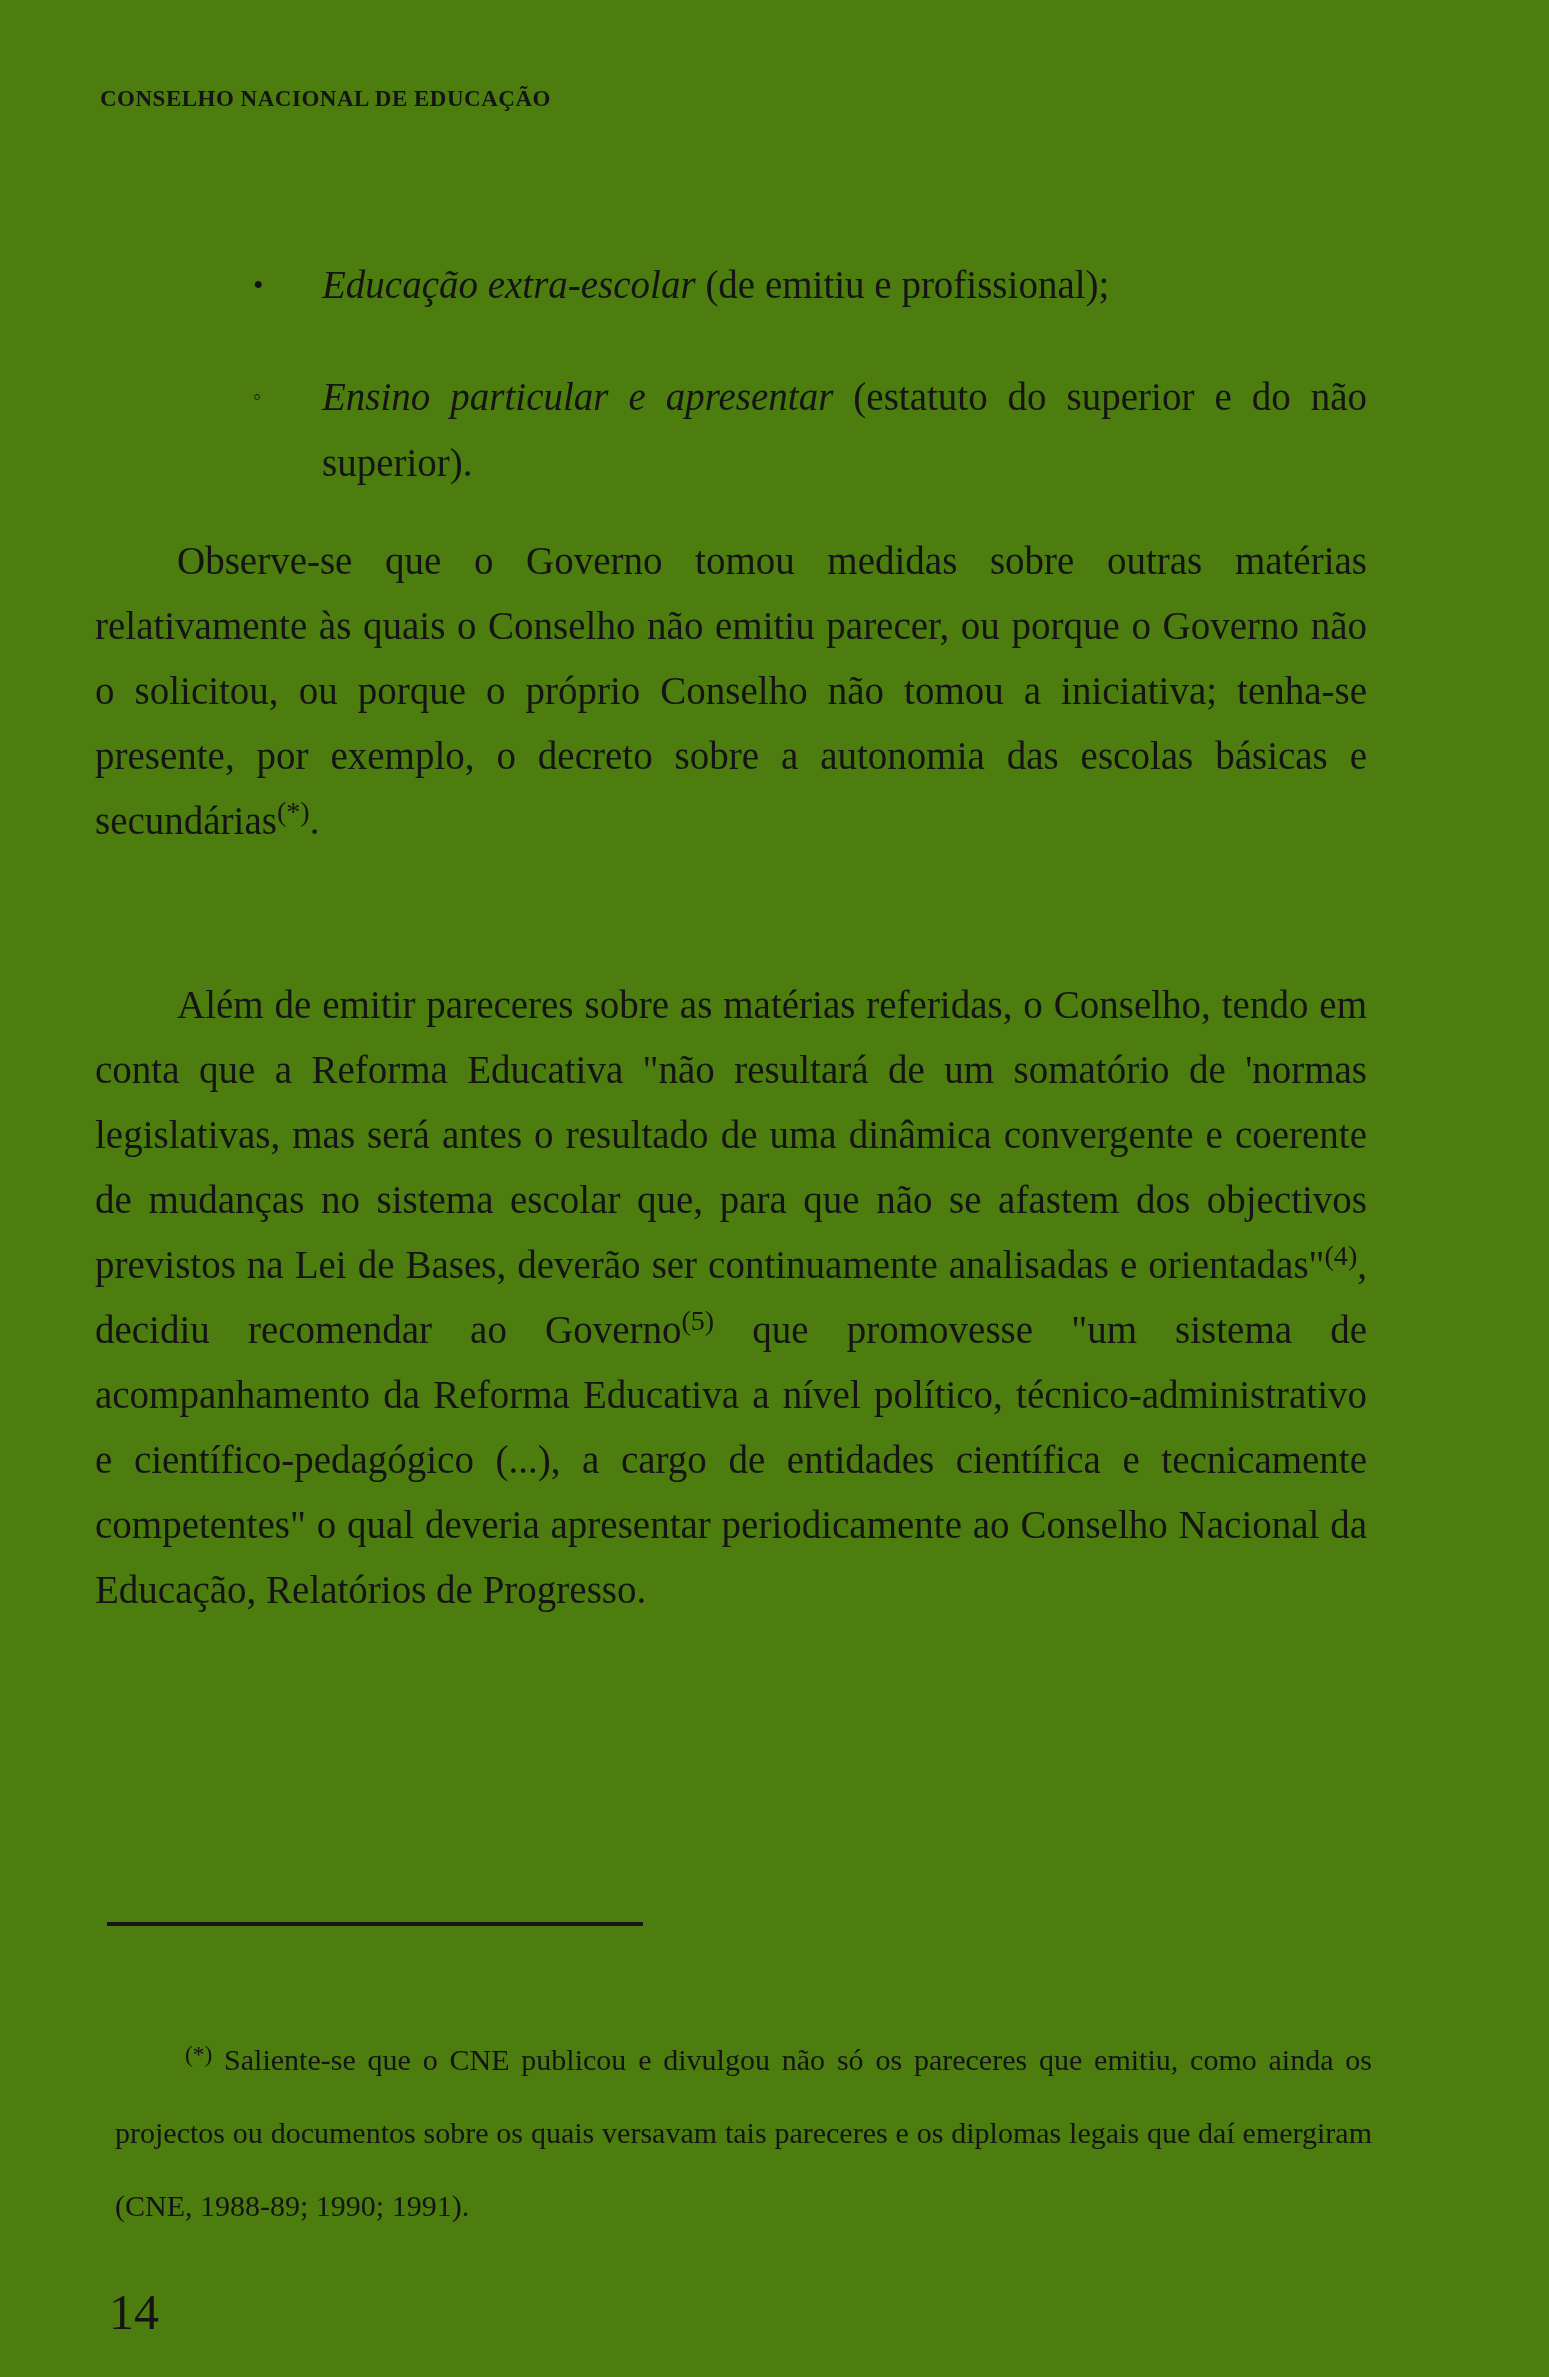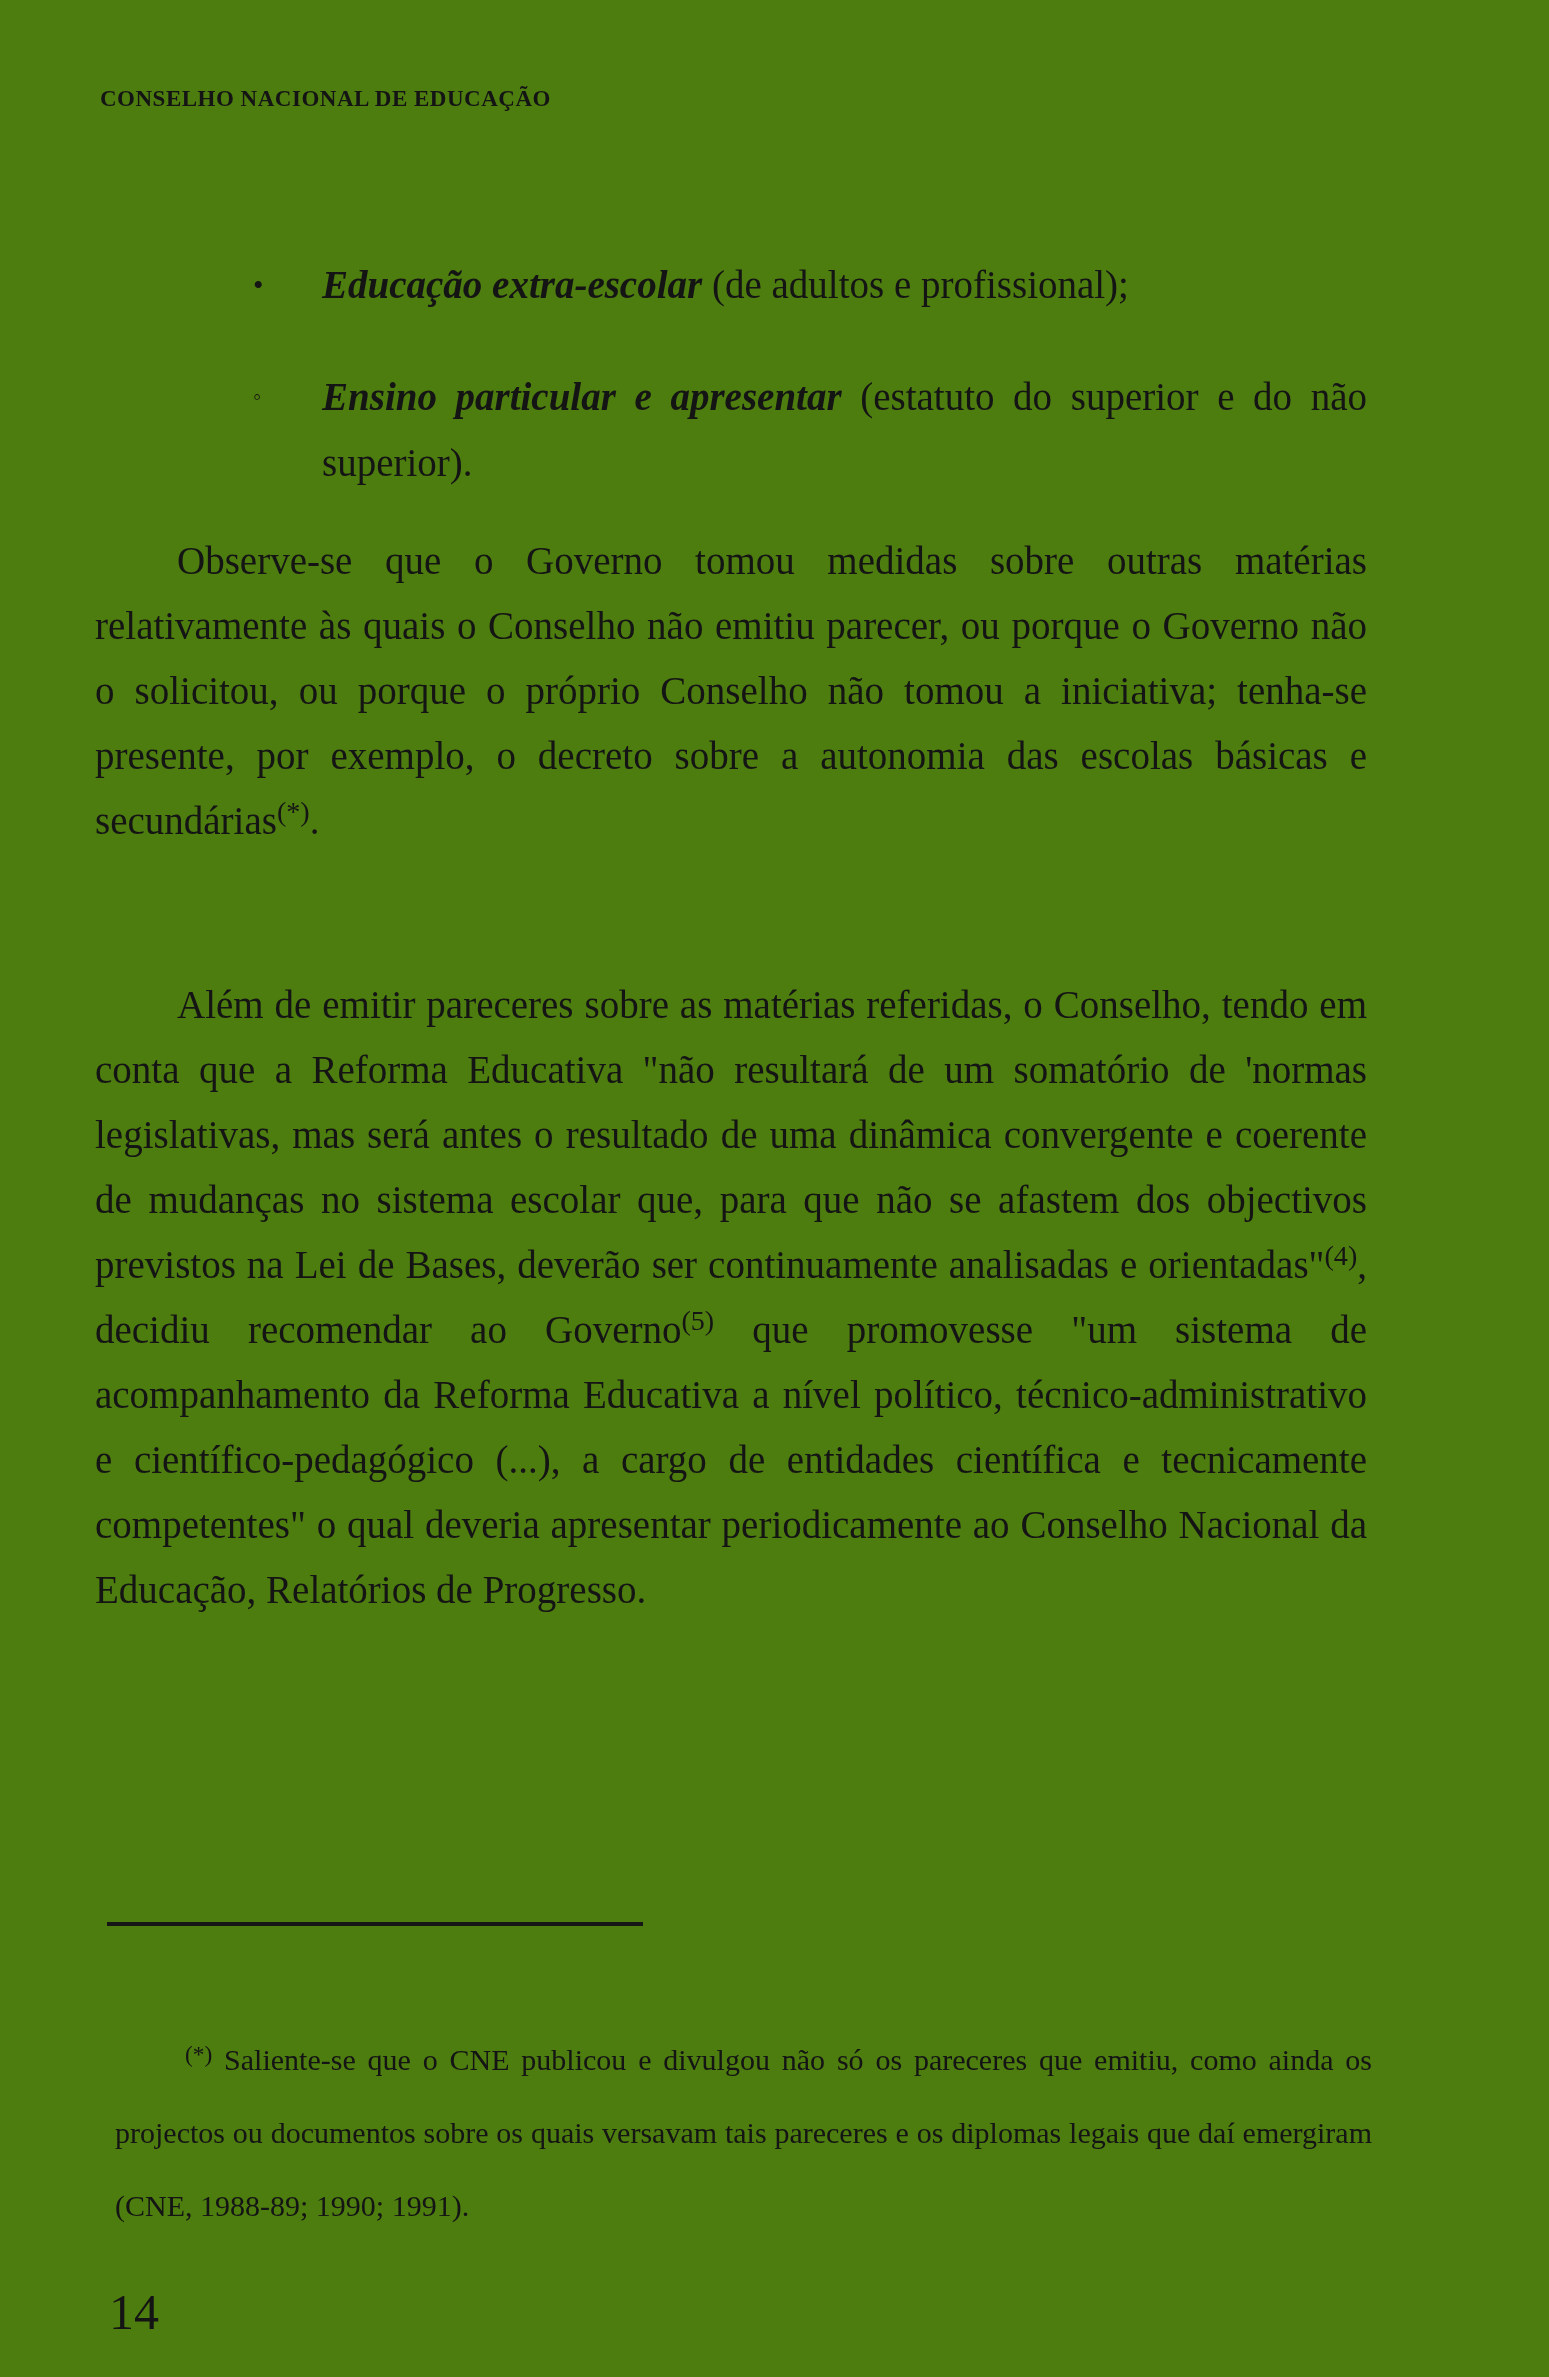--- a/index.html
+++ b/index.html
@@ -39,21 +39,21 @@
     width: 69px;
   }
   .bullet-1 .marker { font-size: 30px; }
   .bullet-2 .marker { font-size: 23px; }
   .bullet-item .bullet-text {
     margin-left: 69px;
     text-align: justify;
   }
   .bullet-1 { top: 252px; }
   .bullet-2 { top: 364px; }
-  .it { font-style: italic; font-weight: bold; }
+  .it { font-style: italic; }
   .para {
     position: absolute;
     left: 95px;
     right: 183px;
     font-size: 39px;
     line-height: 65px;
     text-align: justify;
     text-indent: 82px;
     margin: 0;
   }
@@ -96,21 +96,21 @@
 </head>
 <body>
 
 <div class="page">
 
   <div class="header">CONSELHO NACIONAL DE EDUCAÇÃO</div>
 
   <div class="bullet-item bullet-1">
     <span class="marker">•</span>
     <div class="bullet-text">
-      <span class="it">Educação extra-escolar</span><span> (de adultos e profissional);</span>
+      <span class="it">Educação extra-escolar</span><span> (de emitiu e profissional);</span>
     </div>
   </div>
 
   <div class="bullet-item bullet-2">
     <span class="marker">◦</span>
     <div class="bullet-text">
       <span class="it">Ensino particular e apresentar</span><span> (estatuto do superior e do não superior).</span>
     </div>
   </div>
 

